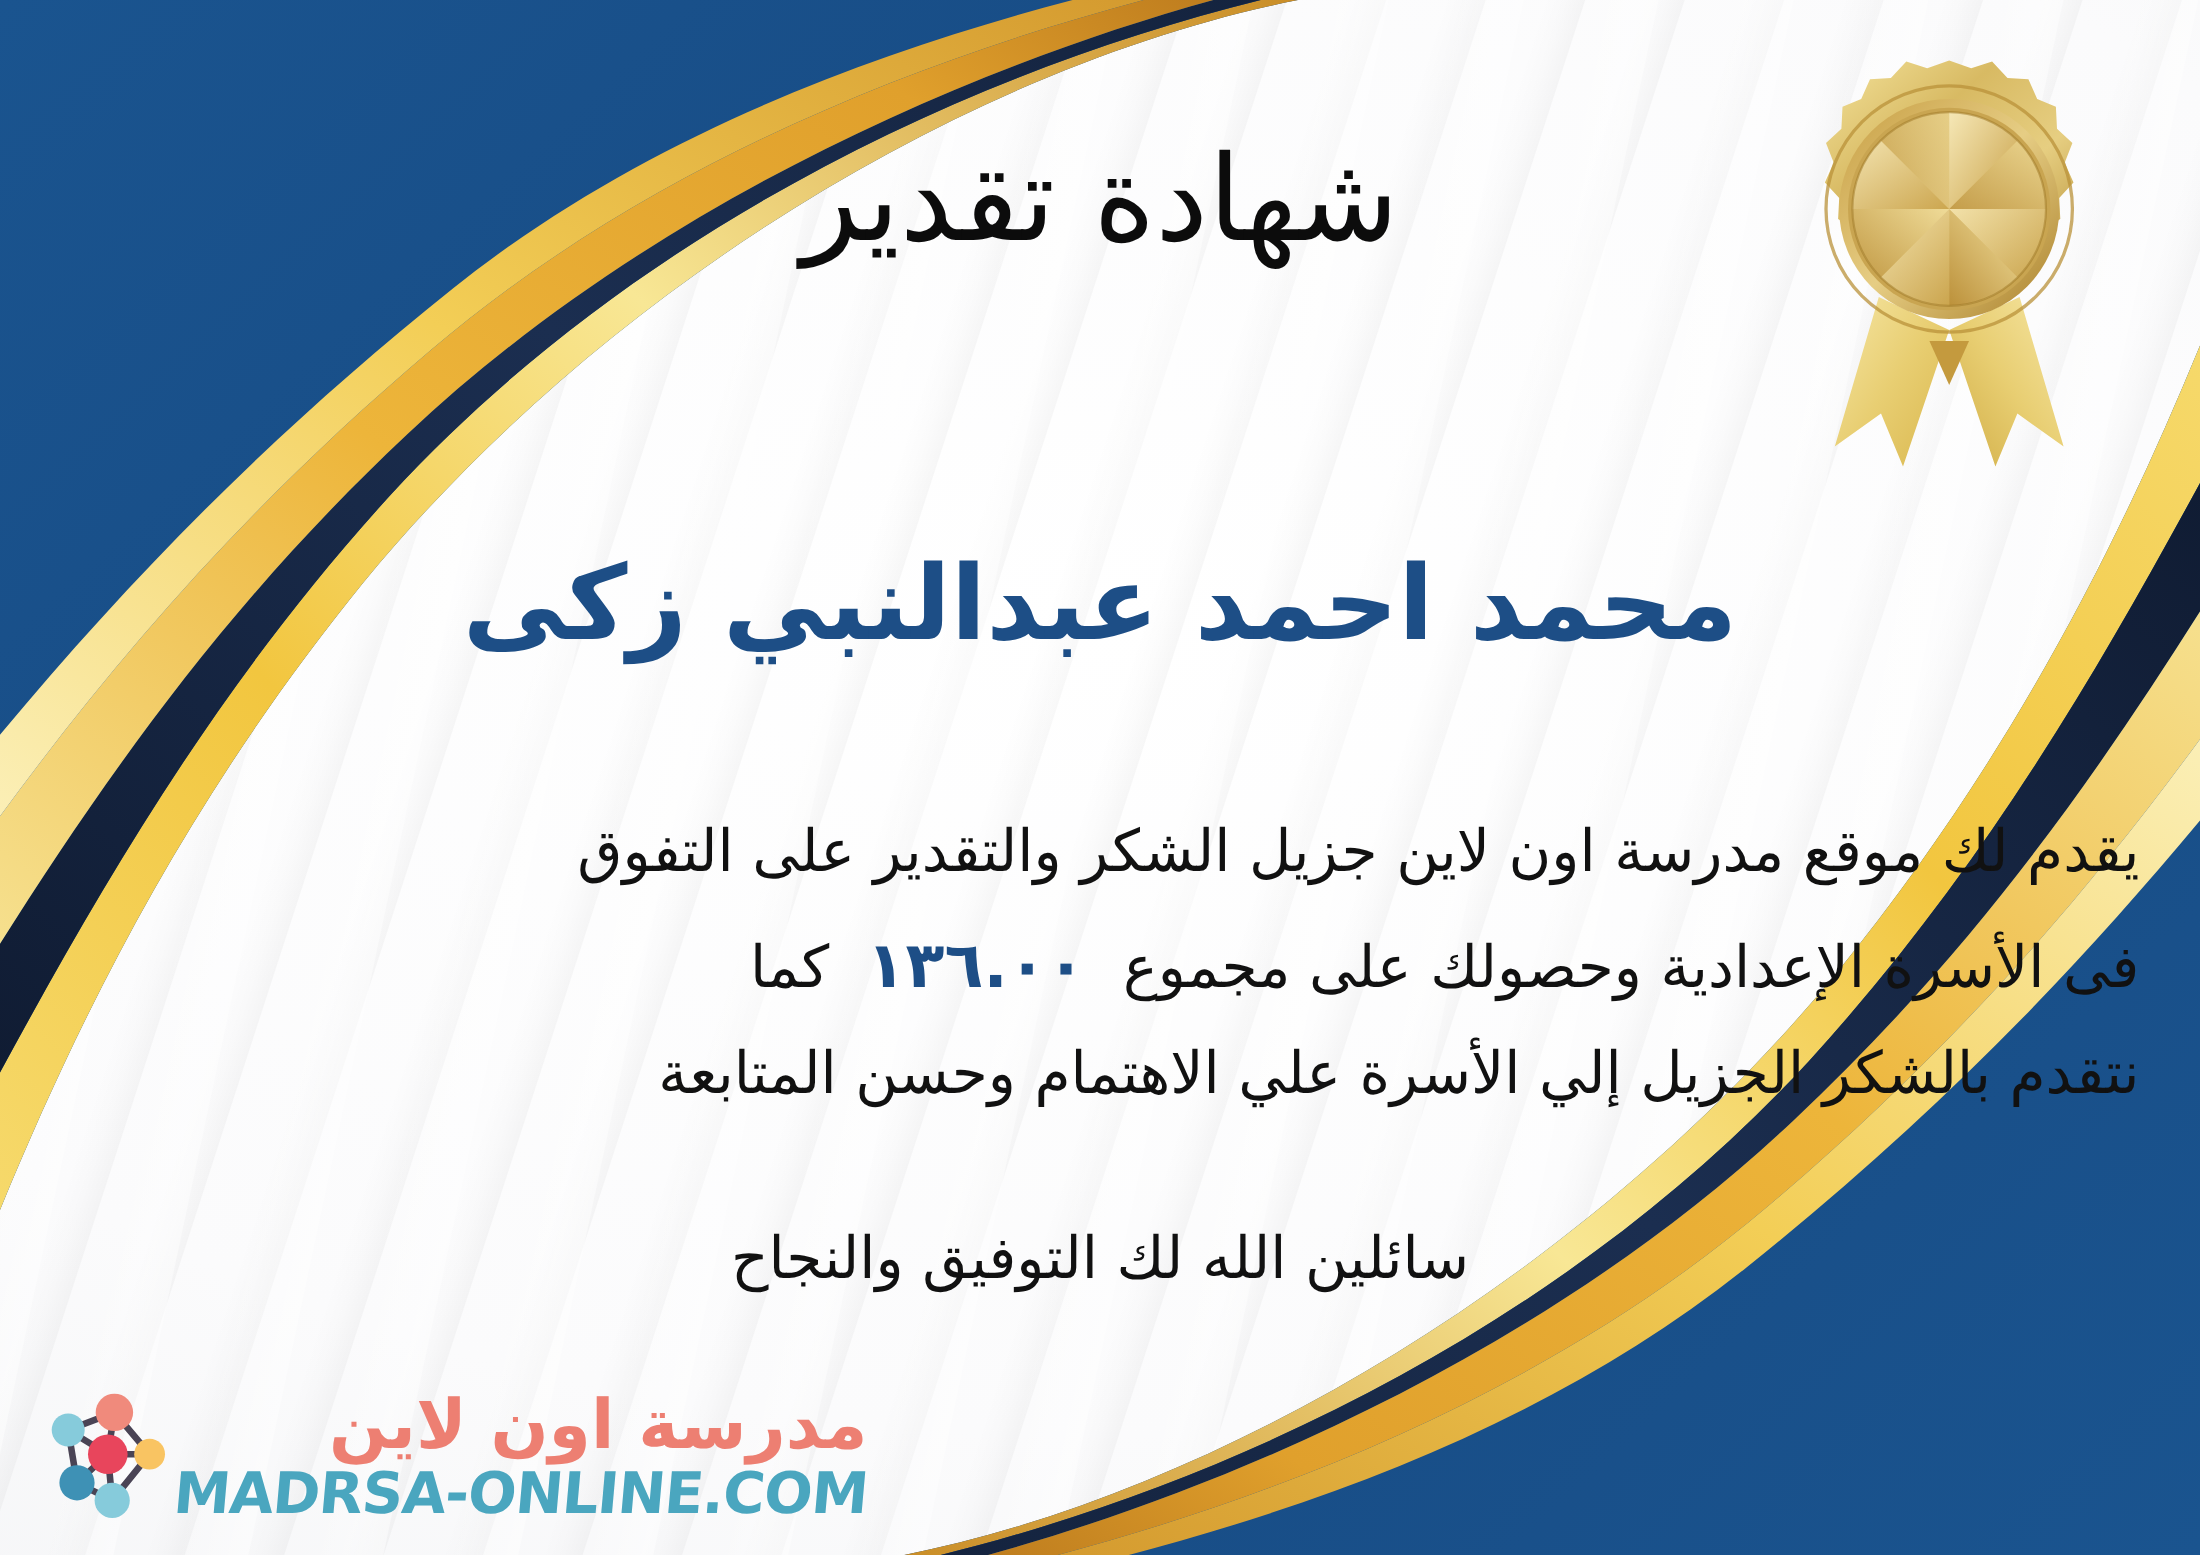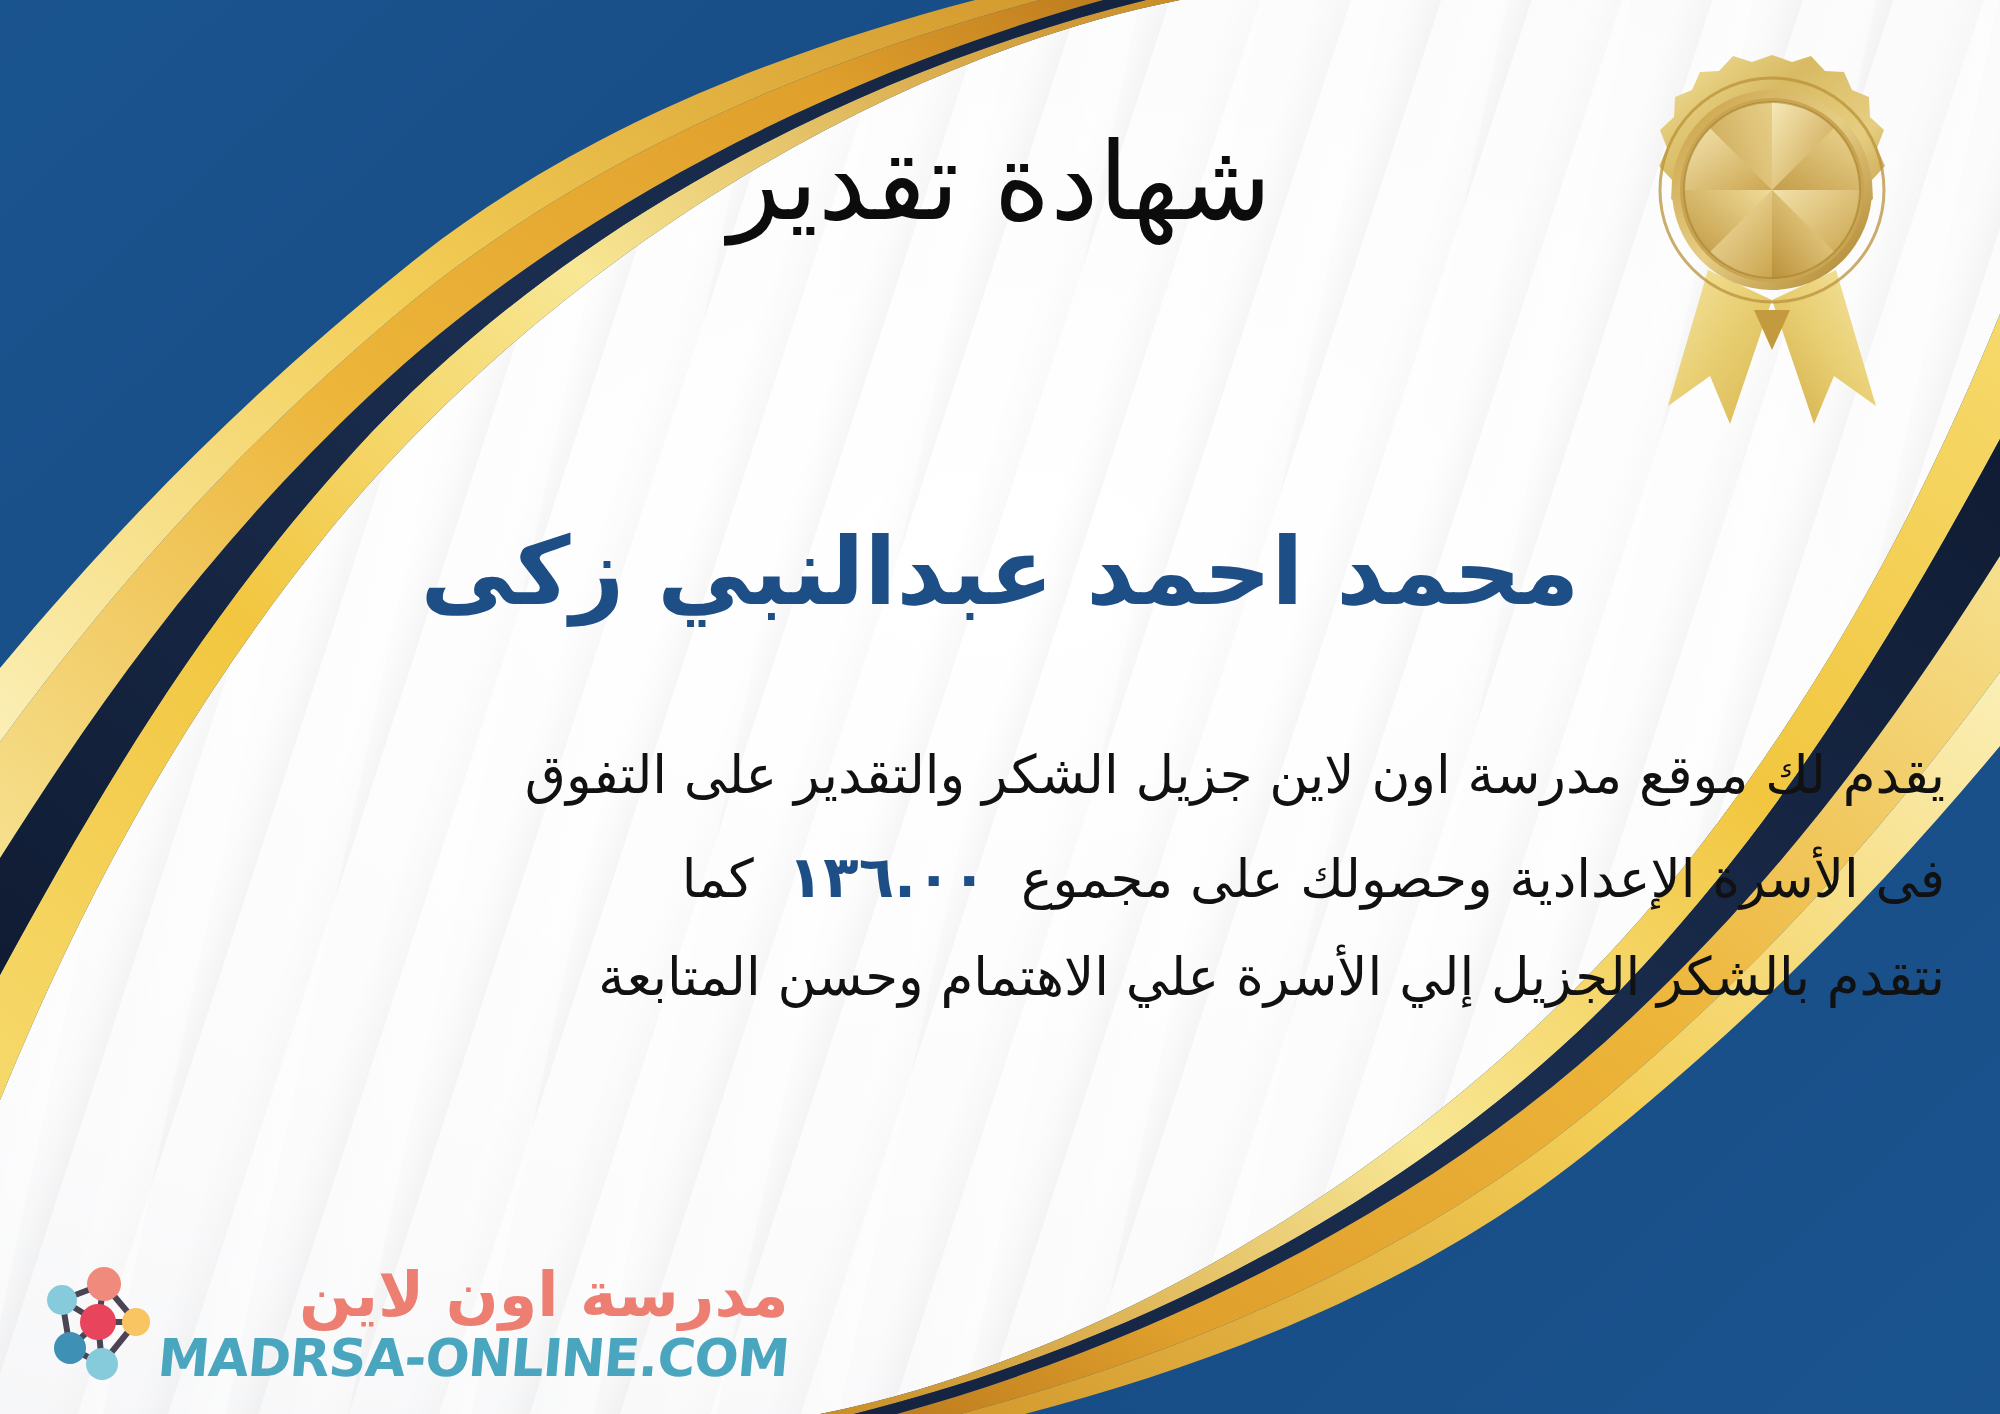--- a/index.html
+++ b/index.html
@@ -83,21 +83,21 @@
     font-size: 108px;
     font-weight: 400;
     letter-spacing: 1px;
     color: #0c0c0c;
     line-height: 1.18;
     font-family: "DejaVu Sans", "Liberation Sans", sans-serif;
   }
 
   .recipient-name {
     position: absolute;
-    top: 516px;
+    top: 494px;
     left: 0;
     right: 0;
     font-size: 94px;
     font-weight: 700;
     color: #1d4e86;
     line-height: 1.2;
     letter-spacing: 0px;
   }
 
   .body-block {
@@ -339,20 +339,21 @@
     <div class="cert-title">شهادة تقدير</div>
 
     <div class="recipient-name">محمد احمد عبدالنبي زكى</div>
 
     <div class="body-block">
       <span class="body-line l1">يقدم لك موقع مدرسة اون لاين جزيل الشكر  والتقدير على التفوق</span>
       <span class="body-line l2"><span>فى الأسرة الإعدادية وحصولك على مجموع</span><span class="grade-value">١٣٦.٠٠</span><span>كما</span></span>
       <span class="body-line l3">نتقدم  بالشكر الجزيل إلي الأسرة علي الاهتمام وحسن المتابعة</span>
     </div>
 
+    <div class="closing-line">سائلين الله لك التوفيق  والنجاح</div>
   </div>
 
   <div class="brand">
     <svg class="brand-mark" viewBox="0 0 128 128">
       <g stroke="#4A4455" stroke-width="6" stroke-linecap="round">
         <line x1="36" y1="40" x2="78" y2="24"></line>
         <line x1="36" y1="40" x2="72" y2="62"></line>
         <line x1="36" y1="40" x2="44" y2="88"></line>
         <line x1="78" y1="24" x2="72" y2="62"></line>
         <line x1="78" y1="24" x2="110" y2="62"></line>

